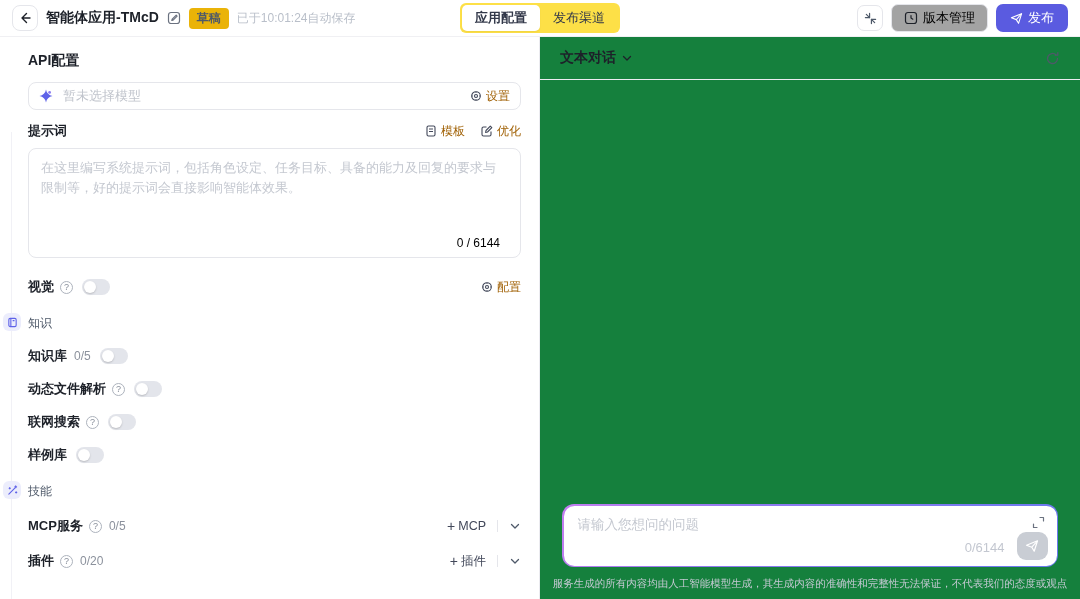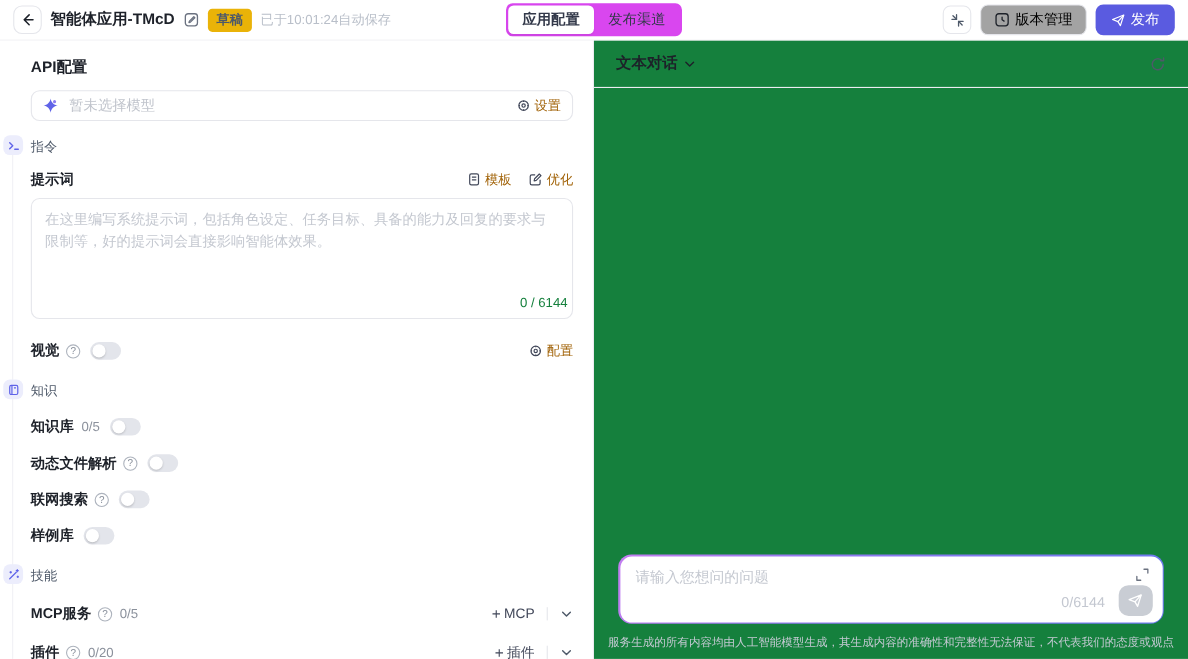--- a/index.html
+++ b/index.html
@@ -10,21 +10,21 @@
   .topbar { position:relative; height:37px; background:#fff; border-bottom:1px solid #f0f0f3;
     display:flex; align-items:center; padding:0 12px; }
   .tb-left { display:flex; align-items:center; gap:8px; }
   .back-btn { width:26px; height:26px; border:1px solid #e5e6eb; border-radius:8px; background:#fff;
     display:flex; align-items:center; justify-content:center; cursor:pointer; }
   .app-title { font-size:14px; font-weight:bold; }
   .edit-icon { display:flex; align-items:center; color:#6b7280; }
   .draft-badge { background:#eab308; color:#4e5969; font-size:12px; font-weight:600;
     border-radius:4px; padding:2px 8px; }
   .autosave { font-size:12px; color:#b9bfc9; }
-  .seg { position:absolute; left:50%; transform:translateX(-50%); background:#d946ef;
+  .seg { position:absolute; left:50%; transform:translateX(-50%); background:#fde047;
     border-radius:6px; padding:2px; display:flex; }
   .seg-item { font-size:13px; color:#33394a; padding:4px 13px; border-radius:5px; cursor:pointer; }
   .seg-item.active { background:#fff; font-weight:600; box-shadow:0 1px 2px rgba(0,0,0,.06); }
   .tb-right { margin-left:auto; display:flex; align-items:center; gap:8px; }
   .icon-btn { width:26px; height:26px; border:1px solid #e5e6eb; border-radius:7px; background:#fff;
     display:flex; align-items:center; justify-content:center; cursor:pointer; color:#4e5969; }
   .ver-btn { height:28px; border:1px solid #e5e6eb; border-radius:7px; background:#a3a3a3;
     display:flex; align-items:center; gap:5px; padding:0 12px; font-size:13px; font-weight:500; cursor:pointer; }
   .pub-btn { height:28px; border:none; border-radius:7px; background:#5a5be0; color:#fff;
     display:flex; align-items:center; gap:5px; padding:0 14px; font-size:13px; cursor:pointer; }
@@ -45,21 +45,21 @@
     background:#ecedfc; color:#5f63e8; display:flex; align-items:center; justify-content:center; }
   .section-lb { font-size:12px; color:#4e5969; }
   .row-hd { display:flex; align-items:center; margin-top:12px; }
   .row-lb { font-size:13px; font-weight:bold; }
   .hd-actions { margin-left:auto; display:flex; align-items:flex-end; gap:16px; }
   .prompt-box { margin-top:8px; border:1px solid #e5e6eb; border-radius:8px; position:relative;
     height:110px; padding:9px 12px 24px 12px; }
   .prompt-box textarea { width:100%; height:100%; border:none; outline:none; resize:none;
     font-size:13px; line-height:1.55; color:#1d2129; font-family:inherit; background:transparent; }
   .prompt-box textarea::placeholder, .chat-input::placeholder { color:#c4c8d0; }
-  .counter { position:absolute; right:4px; bottom:7px; font-size:12px; color:#15803d; }
+  .counter { position:absolute; right:20px; bottom:7px; font-size:12px; color:#000000; }
   .toggle-row { display:flex; align-items:center; margin-top:15px; }
   .toggle-row.first { margin-top:20px; }
   .help { width:13px; height:13px; border:1px solid #adb3bd; border-radius:50%; color:#868d99;
     font-size:9px; line-height:11px; text-align:center; margin-left:6px; cursor:pointer; flex:none; }
   .count { font-size:12px; color:#8b919c; margin-left:7px; }
   .toggle { width:28px; height:16px; border-radius:9px; background:#e3e5eb; margin-left:9px;
     position:relative; cursor:pointer; flex:none; }
   .toggle .knob { position:absolute; left:2px; top:2px; width:12px; height:12px; border-radius:50%;
     background:#fff; box-shadow:0 1px 2px rgba(0,0,0,.18); }
   .row-right { margin-left:auto; display:flex; align-items:center; }
@@ -169,29 +169,20 @@
           <svg width="12" height="12" viewBox="0 0 12 12" fill="none" stroke="#42485a" stroke-width="1.1">
               <circle cx="6" cy="6" r="4.3"></circle>
               <circle cx="6" cy="6" r="1.5"></circle>
               <path d="M6 1.7v1M6 9.3v1M1.7 6h1M9.3 6h1"></path>
             </svg>
         </span>
         <span>设置</span>
       </button>
     </div>
 
-    <div class="section-hd">
-      <span class="section-ic">
-        <svg width="11" height="11" viewBox="0 0 12 12" fill="none" stroke="#5f63e8" stroke-width="1.4" stroke-linecap="round" stroke-linejoin="round">
-            <path d="M2 3l3 3-3 3"></path>
-            <path d="M7 9.5h3.5"></path>
-          </svg>
-      </span>
-      <span class="section-lb">指令</span>
-    </div>
 
     <div class="row-hd">
       <span class="row-lb">提示词</span>
       <div class="hd-actions">
         <button class="link-btn">
           <span>
             <svg width="12" height="12" viewBox="0 0 12 12" fill="none" stroke="#42485a" stroke-width="1.1" stroke-linejoin="round">
                 <rect x="2" y="1" width="8" height="10" rx="1.5"></rect>
                 <path d="M4 4h4M4 6.5h4"></path>
               </svg>

